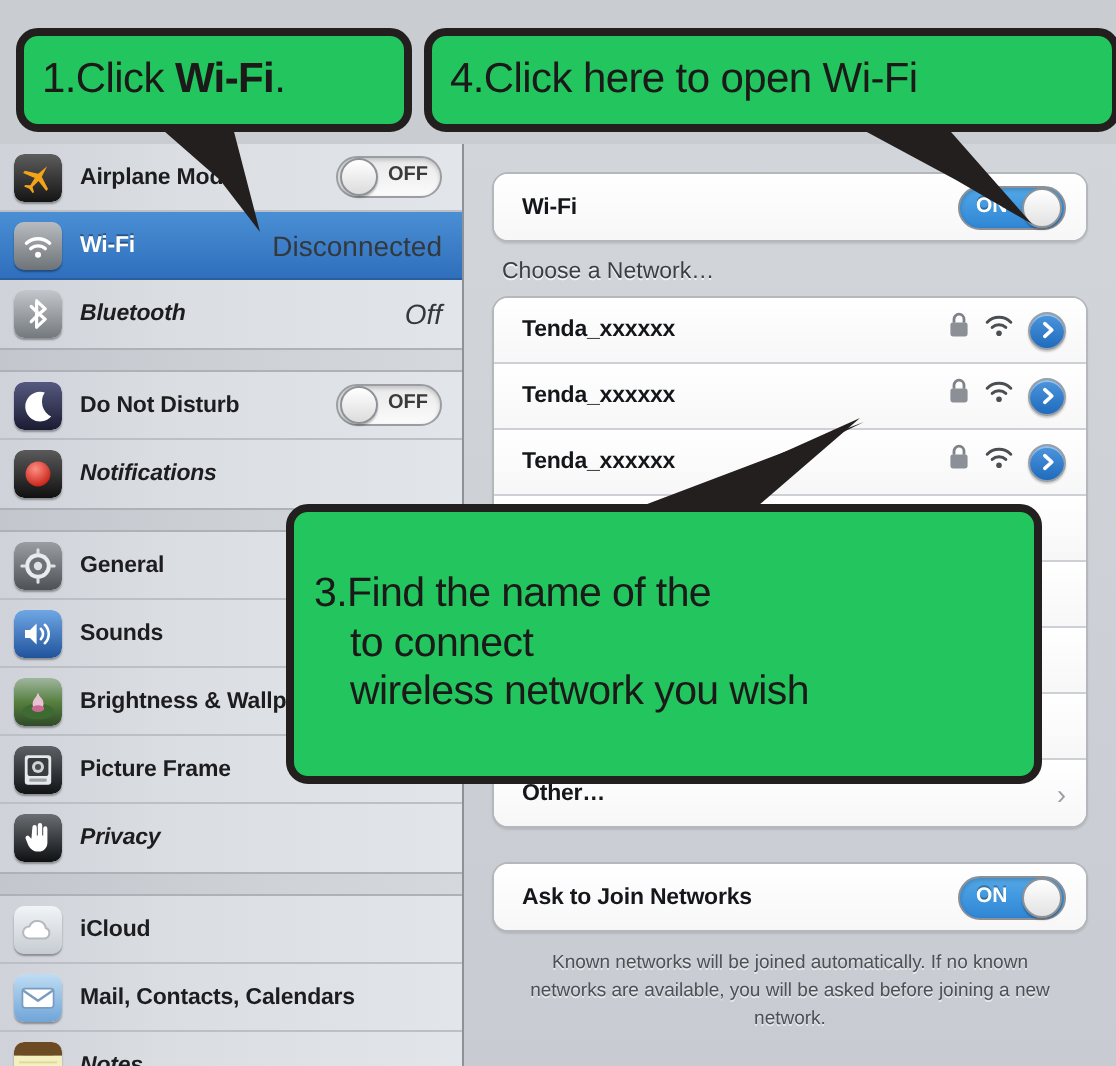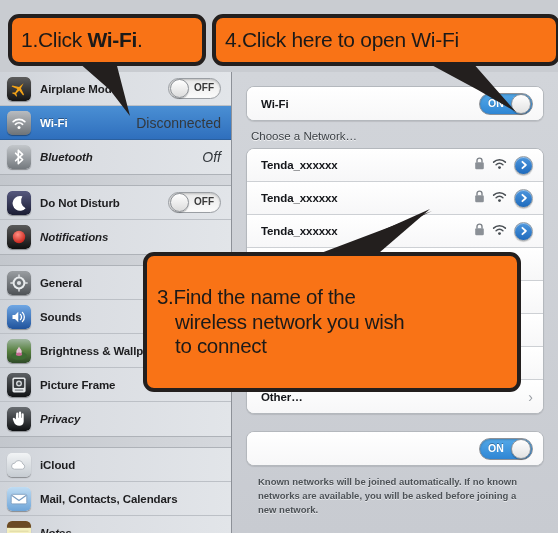--- a/index.html
+++ b/index.html
@@ -103,27 +103,27 @@
   .netright{margin-left:auto;display:flex;align-items:center;gap:7px;}
   .chev-btn{
     width:19px;height:19px;border-radius:50%;
     background:linear-gradient(to bottom,#4d96dd,#1f6bbd);
     border:1px solid #9aa0a6;box-sizing:border-box;
     display:flex;align-items:center;justify-content:center;
     box-shadow:0 1px 1px rgba(0,0,0,.2), inset 0 1px 0 rgba(255,255,255,.4);
   }
   .chev-grey{margin-left:auto;font-size:14px;color:#9b9fa5;font-weight:normal;line-height:1;}
   .footnote{
-    font-size:9.5px;color:#4c5156;line-height:1.45;
-    padding:9px 26px 0 26px;text-shadow:0 1px 0 rgba(255,255,255,.6);font-weight:bold;
+    font-size:9.5px;color:#4c5156;text-align:center;line-height:1.45;
+    padding:9px 26px 0 26px;text-shadow:0 1px 0 rgba(255,255,255,.6);
   }
 
   
   .callout{
-    position:absolute;background:#f97316;border:4px solid #231f1e;
+    position:absolute;background:#22c55e;border:4px solid #231f1e;
     border-radius:11px;box-sizing:border-box;z-index:30;
     display:flex;align-items:center;
   }
   .callout .ctext{
     font-size:21px;color:#1c1a19;line-height:1.14;letter-spacing:-.3px;
     padding:0 9px;white-space:nowrap;
   }
   .callout.c3 .ctext{white-space:normal;font-size:20.5px;line-height:1.2;padding:0 10px;}
   .ctext b{font-weight:bold;}
   .tail{position:absolute;z-index:29;}
@@ -504,20 +504,21 @@
       <div class="rrow">
         <span class="rlabel">Other…</span>
         <span class="chev-grey">›</span>
       </div>
     </div>
 
     <div style="height:17px"></div>
 
     <div class="card">
       <div class="rrow">
+        <span class="rlabel">Ask to Join Networks</span>
         <span class="tog-on">
           <span class="txt">ON</span>
           <span class="knob"></span>
         </span>
       </div>
     </div>
 
     <div class="footnote">Known networks will be joined automatically. If no known networks are available, you will be asked before joining a new network.</div>
   </div>
 
@@ -536,18 +537,18 @@
     <span class="ctext"><span>1.Click </span><b>Wi-Fi</b><span>.</span></span>
   </div>
 
   <div class="callout c2" style="left:212px;top:14px;width:348px;height:52px;">
     <span class="ctext">4.Click here to open Wi-Fi</span>
   </div>
 
   <div class="callout c3" style="left:143px;top:252px;width:378px;height:140px;">
     <span class="ctext">
       <span>3.Find the name of the</span><br>
+      <span class="ind">to connect</span>
       <span class="ind">wireless network you wish</span>
-      <span class="ind">to connect</span>
     </span>
   </div>
 
 </div>
 
 </body></html>

